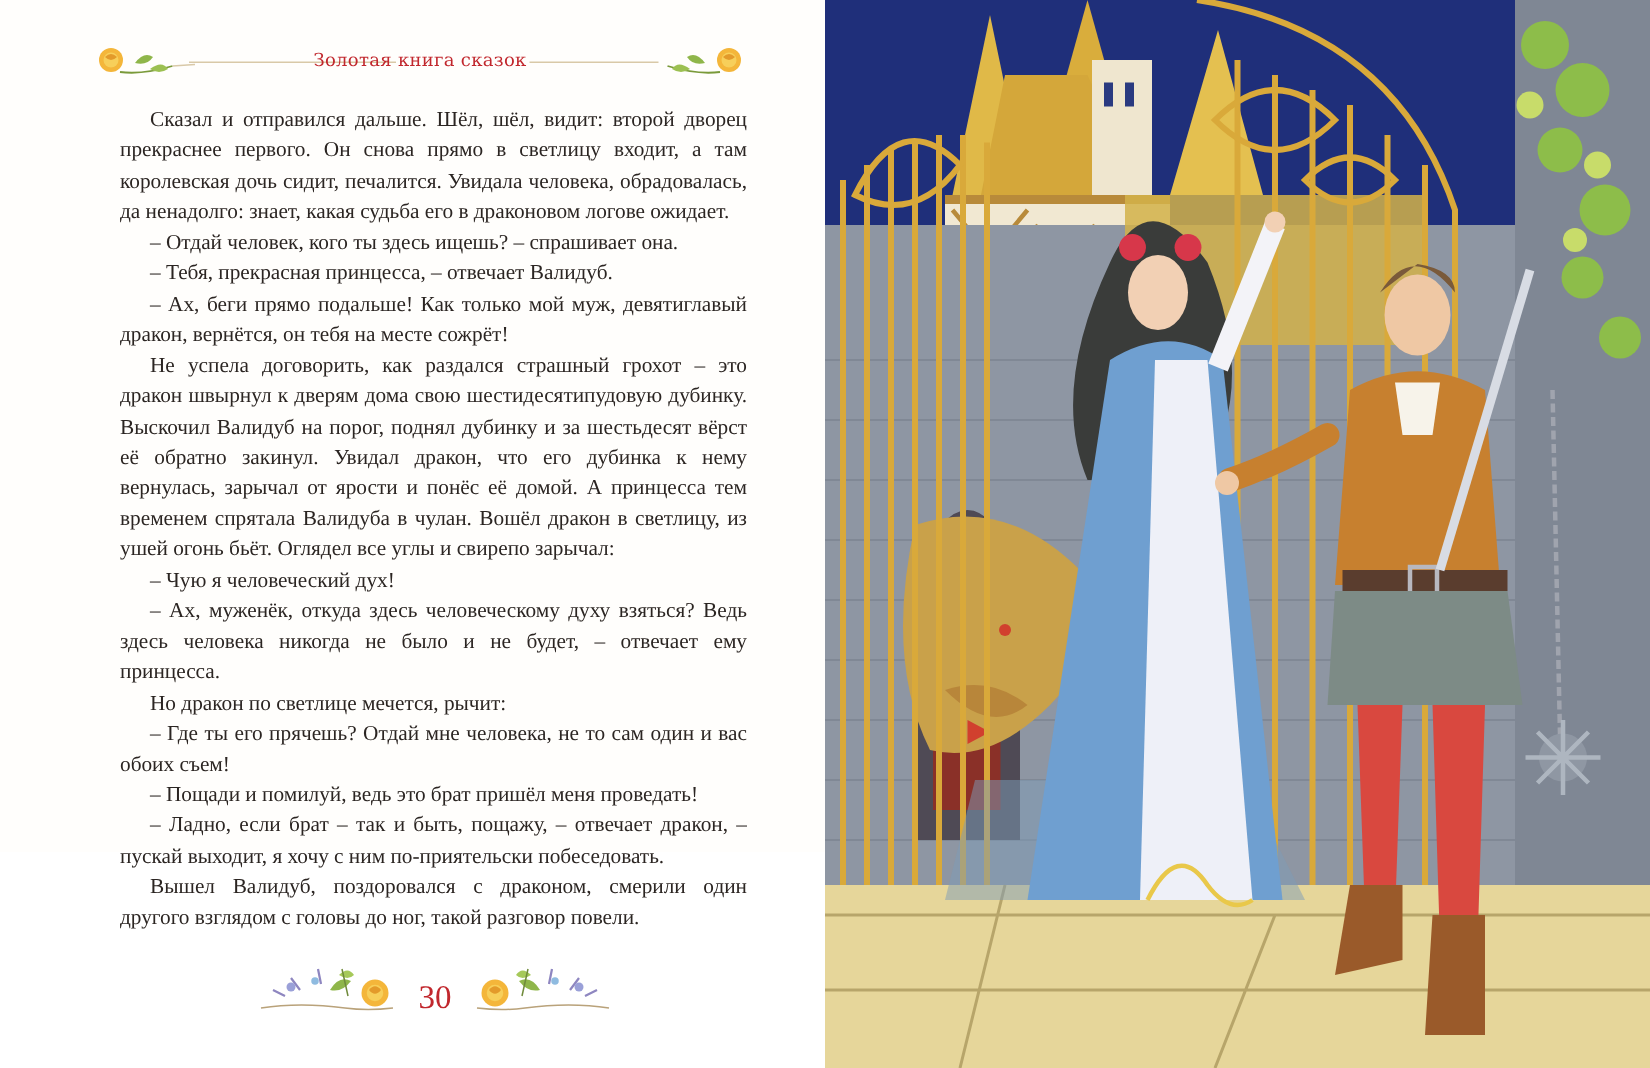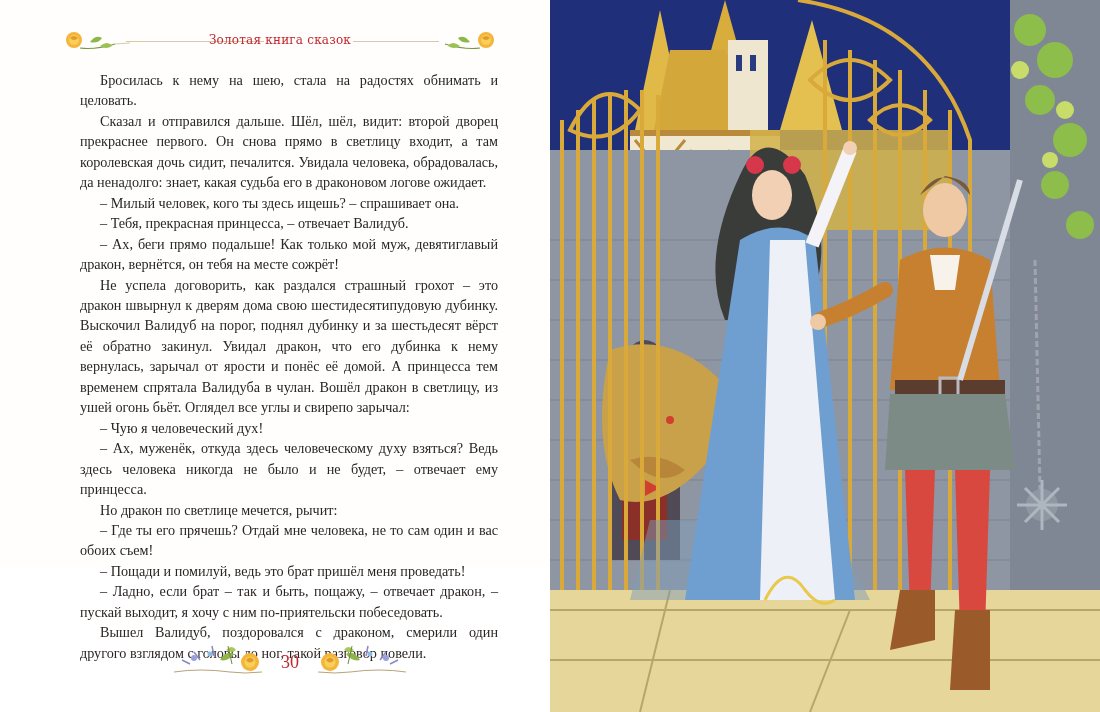--- a/index.html
+++ b/index.html
@@ -30,21 +30,21 @@
       font-family: "Liberation Serif", serif; font-size: 14.2px; line-height: 20.45px;
       color: #2b2522; text-align: justify; hyphens: manual;
     }
     .body-text p { text-indent: 20px; }
 
     .folio {
       position: absolute; left: 160px; top: 640px; width: 260px; height: 48px;
     }
     .folio .num {
       position: absolute; left: 0; right: 0; top: 12px; text-align: center;
-      font-family: "Liberation Serif", serif; font-size: 18px; color: #c1272d;
+      font-family: "Liberation Serif", serif; font-size: 22px; color: #c1272d;
     }
     .floral { position: absolute; top: 2px; width: 100px; height: 42px; }
     .floral.left { left: 10px; }
     .floral.right { right: 10px; transform: scaleX(-1); }
 
     .page-right {
       position: absolute; left: 550px; top: 0; width: 550px; height: 712px; overflow: hidden;
       background: #1f2f7a;
     }
     .page-right svg { display: block; }
@@ -71,23 +71,22 @@
       <path d="M20 22 Q35 24 55 18" stroke="#7a9a3a" stroke-width="1.2" fill="none"></path>
       <path d="M30 16 q6 -8 12 -4 q-4 6 -12 4z" fill="#8fb64a"></path>
       <path d="M40 20 q8 -6 12 0 q-6 4 -12 0z" fill="#9cc052"></path>
       <circle cx="14" cy="14" r="8" fill="#f4b63a"></circle>
       <circle cx="14" cy="14" r="5" fill="#f7cf5a"></circle>
       <path d="M10 12 q4 -4 8 0 q-4 4 -8 0z" fill="#e39a2a"></path>
     </svg>
   </div>
 
   <div class="body-text">
-    <p>Бросилась к нему на шею, стала на радостях обнимать и целовать.</p>
     <p>Сказал и отправился дальше. Шёл, шёл, видит: второй дворец прекрас­нее первого. Он снова прямо в светлицу входит, а там королевская дочь сидит, печалится. Увидала человека, обрадовалась, да ненадолго: знает, какая судьба его в драконовом логове ожидает.</p>
-    <p>– Милый человек, кого ты здесь ищешь? – спрашивает она.</p>
+    <p>– Отдай человек, кого ты здесь ищешь? – спрашивает она.</p>
     <p>– Тебя, прекрасная принцесса, – отвечает Валидуб.</p>
     <p>– Ах, беги прямо подальше! Как только мой муж, девятиглавый дракон, вернётся, он тебя на месте сожрёт!</p>
     <p>Не успела договорить, как раздался страшный грохот – это дракон швыр­нул к дверям дома свою шестидесятипудовую дубинку. Выскочил Валидуб на порог, поднял дубинку и за шестьдесят вёрст её обратно закинул. Увидал дракон, что его дубинка к нему вернулась, зарычал от ярости и понёс её домой. А принцесса тем временем спрятала Валидуба в чулан. Вошёл дра­кон в светлицу, из ушей огонь бьёт. Оглядел все углы и свирепо зарычал:</p>
     <p>– Чую я человеческий дух!</p>
     <p>– Ах, муженёк, откуда здесь человеческому духу взяться? Ведь здесь чело­века никогда не было и не будет, – отвечает ему принцесса.</p>
     <p>Но дракон по светлице мечется, рычит:</p>
     <p>– Где ты его прячешь? Отдай мне человека, не то сам один и вас обоих съем!</p>
     <p>– Пощади и помилуй, ведь это брат пришёл меня проведать!</p>
     <p>– Ладно, если брат – так и быть, пощажу, – отвечает дракон, – пускай выходит, я хочу с ним по-приятельски побеседовать.</p>
     <p>Вышел Валидуб, поздоровался с драконом, смерили один другого взгля­дом с головы до ног, такой разговор повели.</p>

